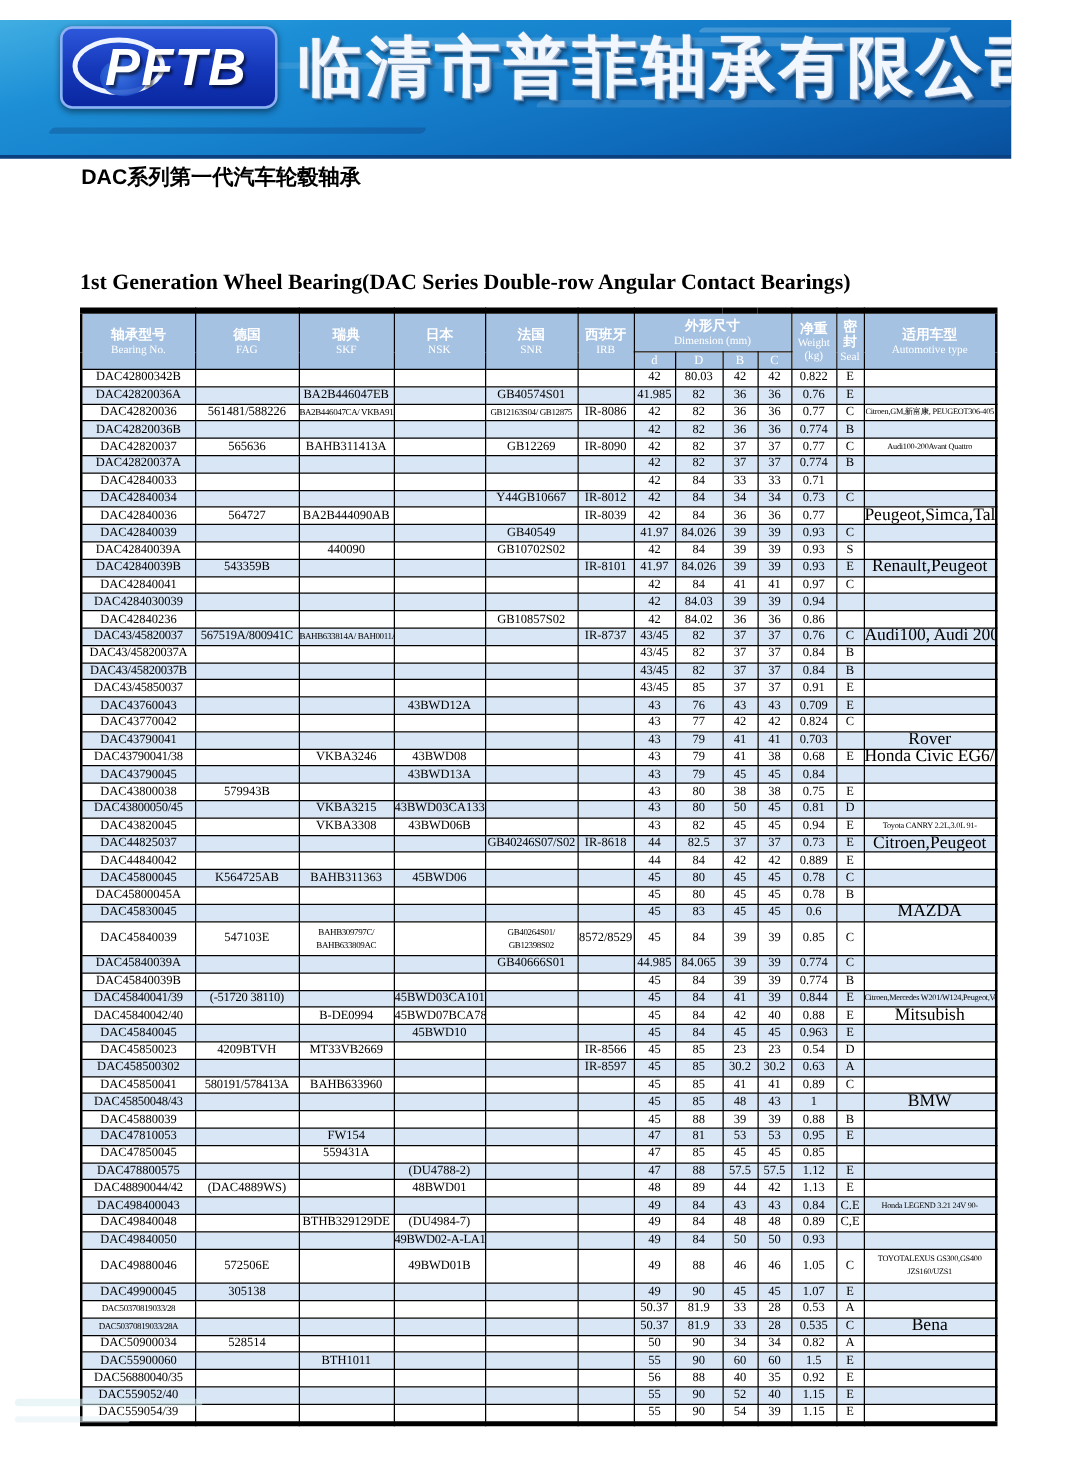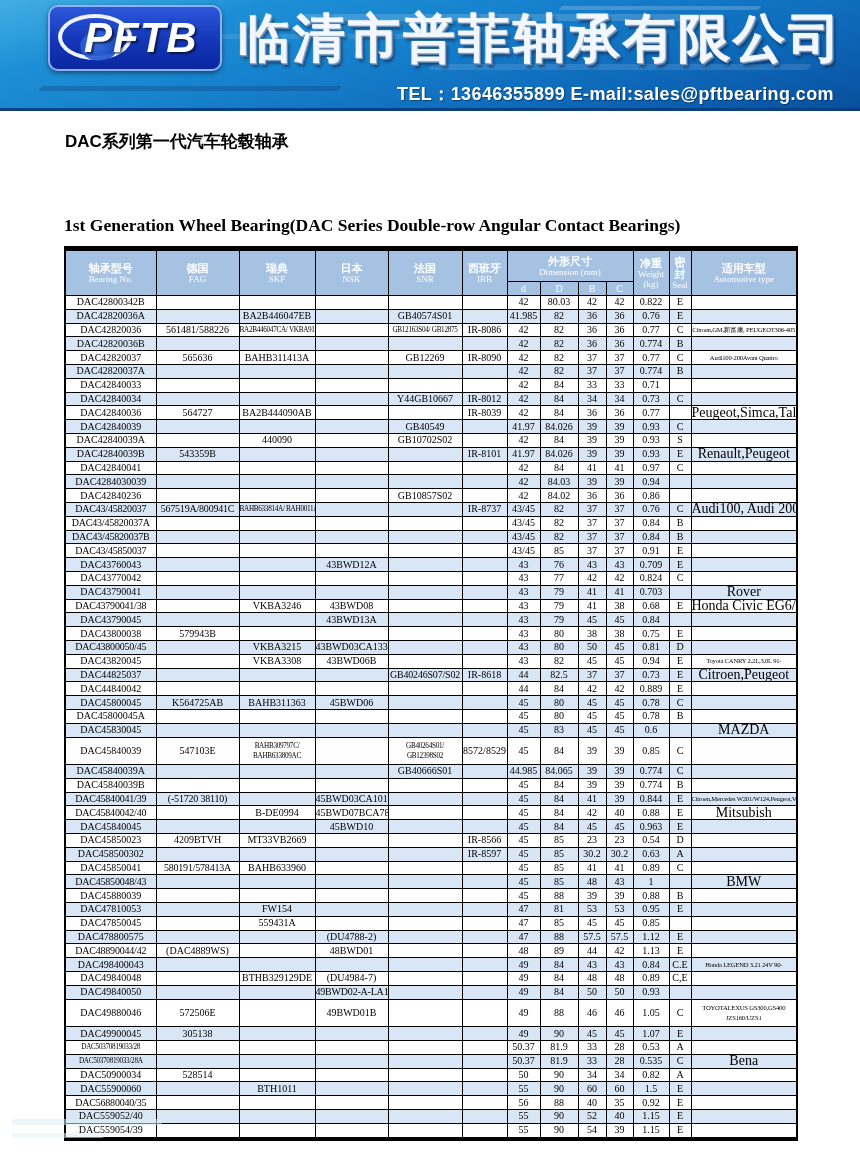--- a/index.html
+++ b/index.html
@@ -1,22 +1,22 @@
 <!DOCTYPE html>
 <html><head>
 <meta charset="utf-8">
 <style>
   html,body{margin:0;padding:0;}
   body{width:860px;height:1166px;position:relative;background:#ffffff;
        font-family:"Liberation Serif","DejaVu Serif",serif;overflow:hidden;}
 
   
-  .banner{position:absolute;left:0;top:0;width:860px;height:108px;
+  .banner{position:absolute;left:0;top:16px;width:792px;height:108px;
     background:linear-gradient(165deg,#41aee2 0%,#1d8fd6 22%,#1680cc 45%,#0f6cbd 70%,#0a58a8 92%,#084f9c 100%);
-    border-bottom:3px solid #0a3f80;overflow:hidden;}
+    border-bottom:3px solid #0a3f80;overflow:hidden;padding-left:17px;}
   .streak{position:absolute;background:rgba(255,255,255,.16);transform:skewX(-38deg);border-radius:3px;}
   .s1{left:300px;top:14px;width:420px;height:7px;}
   .s2{left:180px;top:34px;width:260px;height:5px;background:rgba(255,255,255,.10);}
   .s3{left:430px;top:64px;width:380px;height:6px;background:rgba(255,255,255,.12);}
   .s4{left:40px;top:86px;width:300px;height:5px;background:rgba(10,40,90,.25);}
   .s5{left:560px;top:6px;width:200px;height:4px;background:rgba(255,255,255,.2);}
 
   .logo-plate{position:absolute;left:48px;top:5px;width:170px;height:62px;border-radius:10px;
     background:linear-gradient(#2d57da 0%,#1436b8 55%,#0a27a0 100%);
     border:2px solid #8fb0f2;box-shadow:0 2px 5px rgba(0,0,0,.45);}
@@ -79,21 +79,20 @@
   <div class="streak s5"></div>
 
   <div class="logo-plate">
     <div class="globe">
       <div class="globe-inner"></div>
     </div>
     <div class="logo-text">PFTB</div>
   </div>
 
   <div class="company-name">临清市普菲轴承有限公司</div>
-  <div class="contact">TEL：13646355899  E-mail:sales@pftbearing.com</div>
 </div>
 
 <div class="title-cn">DAC系列第一代汽车轮毂轴承</div>
 <div class="title-en">1st Generation Wheel Bearing(DAC Series Double-row Angular Contact Bearings)</div>
 
 <div class="table-wrap">
 <table>
   <colgroup id="cols">
         <col style="width: 91px;">
         <col style="width: 83px;">

